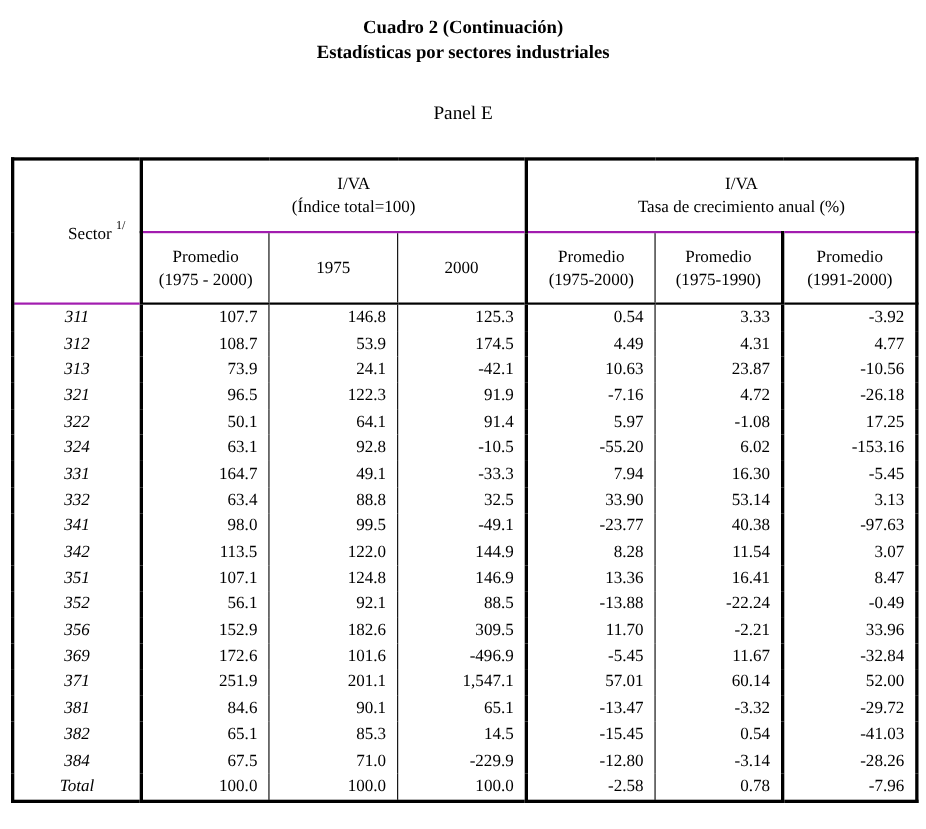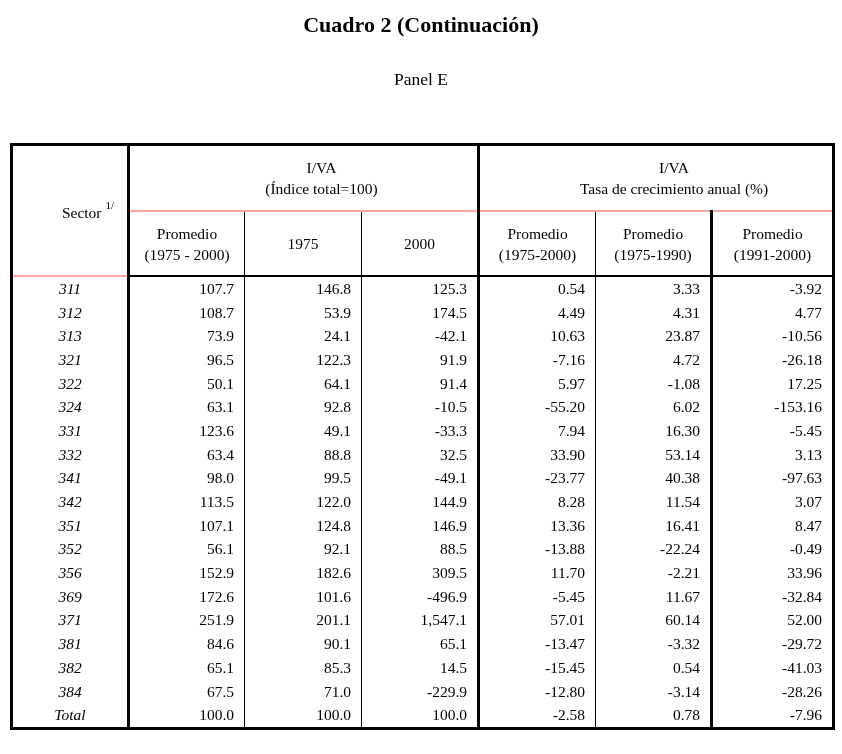--- a/index.html
+++ b/index.html
@@ -12,21 +12,21 @@
     color: #000;
     position: relative;
     overflow: hidden;
   }
   .titles {
     text-align: center;
     padding-top: 13px;
   }
   .title-line {
     font-weight: bold;
-    font-size: 22px;
+    font-size: 17px;
     line-height: 23px;
   }
   .panel-label {
     font-size: 17.5px;
     font-weight: normal;
     margin-top: 33px;
   }
   table.stats {
     position: absolute;
     left: 10px;
@@ -39,35 +39,36 @@
   th, td {
     font-weight: normal;
     font-size: 15.5px;
     padding: 0;
     overflow: hidden;
   }
   
   .vr-thick { border-right: 3px solid #000; }
   .vr-thin  { border-right: 1px solid #000; }
   
-  tr.group-head th { border-bottom: 2px solid #fca5a5; height: 64px; padding-left: 36px; }
+  tr.group-head th { border-bottom: 2px solid #a21caf; height: 64px; padding-left: 36px; }
   tr.sub-head th   { border-bottom: 2px solid #000; height: 63px; }
   th.sector-head   { border-bottom: 2px solid #000; }
   th .hdr-line { display: block; line-height: 21px; text-align: center; }
   sup.fn { font-size: 11px; vertical-align: 9px; padding-left: 4px; }
   
   tbody td { height: 23.7px; vertical-align: middle; }
   td.sector-cell { text-align: center; font-style: italic; }
   td.num-cell { text-align: right; padding-right: 10px; }
 </style>
 </head>
 <body>
 
 <div class="titles">
   <div class="title-line">Cuadro 2 (Continuación)</div>
+  <div class="title-line">Estadísticas por sectores industriales</div>
   <div class="panel-label">Panel E</div>
 </div>
 
 <table class="stats">
   <colgroup>
     <col style="width:117px">
     <col style="width:116px">
     <col style="width:117px">
     <col style="width:117px">
     <col style="width:117px">
@@ -163,21 +164,21 @@
         <td class="sector-cell vr-thick">324</td>
         <td class="num-cell vr-thin">63.1</td>
         <td class="num-cell vr-thin">92.8</td>
         <td class="num-cell vr-thick">-10.5</td>
         <td class="num-cell vr-thin">-55.20</td>
         <td class="num-cell vr-thick">6.02</td>
         <td class="num-cell">-153.16</td>
       </tr>
       <tr>
         <td class="sector-cell vr-thick">331</td>
-        <td class="num-cell vr-thin">123.6</td>
+        <td class="num-cell vr-thin">164.7</td>
         <td class="num-cell vr-thin">49.1</td>
         <td class="num-cell vr-thick">-33.3</td>
         <td class="num-cell vr-thin">7.94</td>
         <td class="num-cell vr-thick">16.30</td>
         <td class="num-cell">-5.45</td>
       </tr>
       <tr>
         <td class="sector-cell vr-thick">332</td>
         <td class="num-cell vr-thin">63.4</td>
         <td class="num-cell vr-thin">88.8</td>

